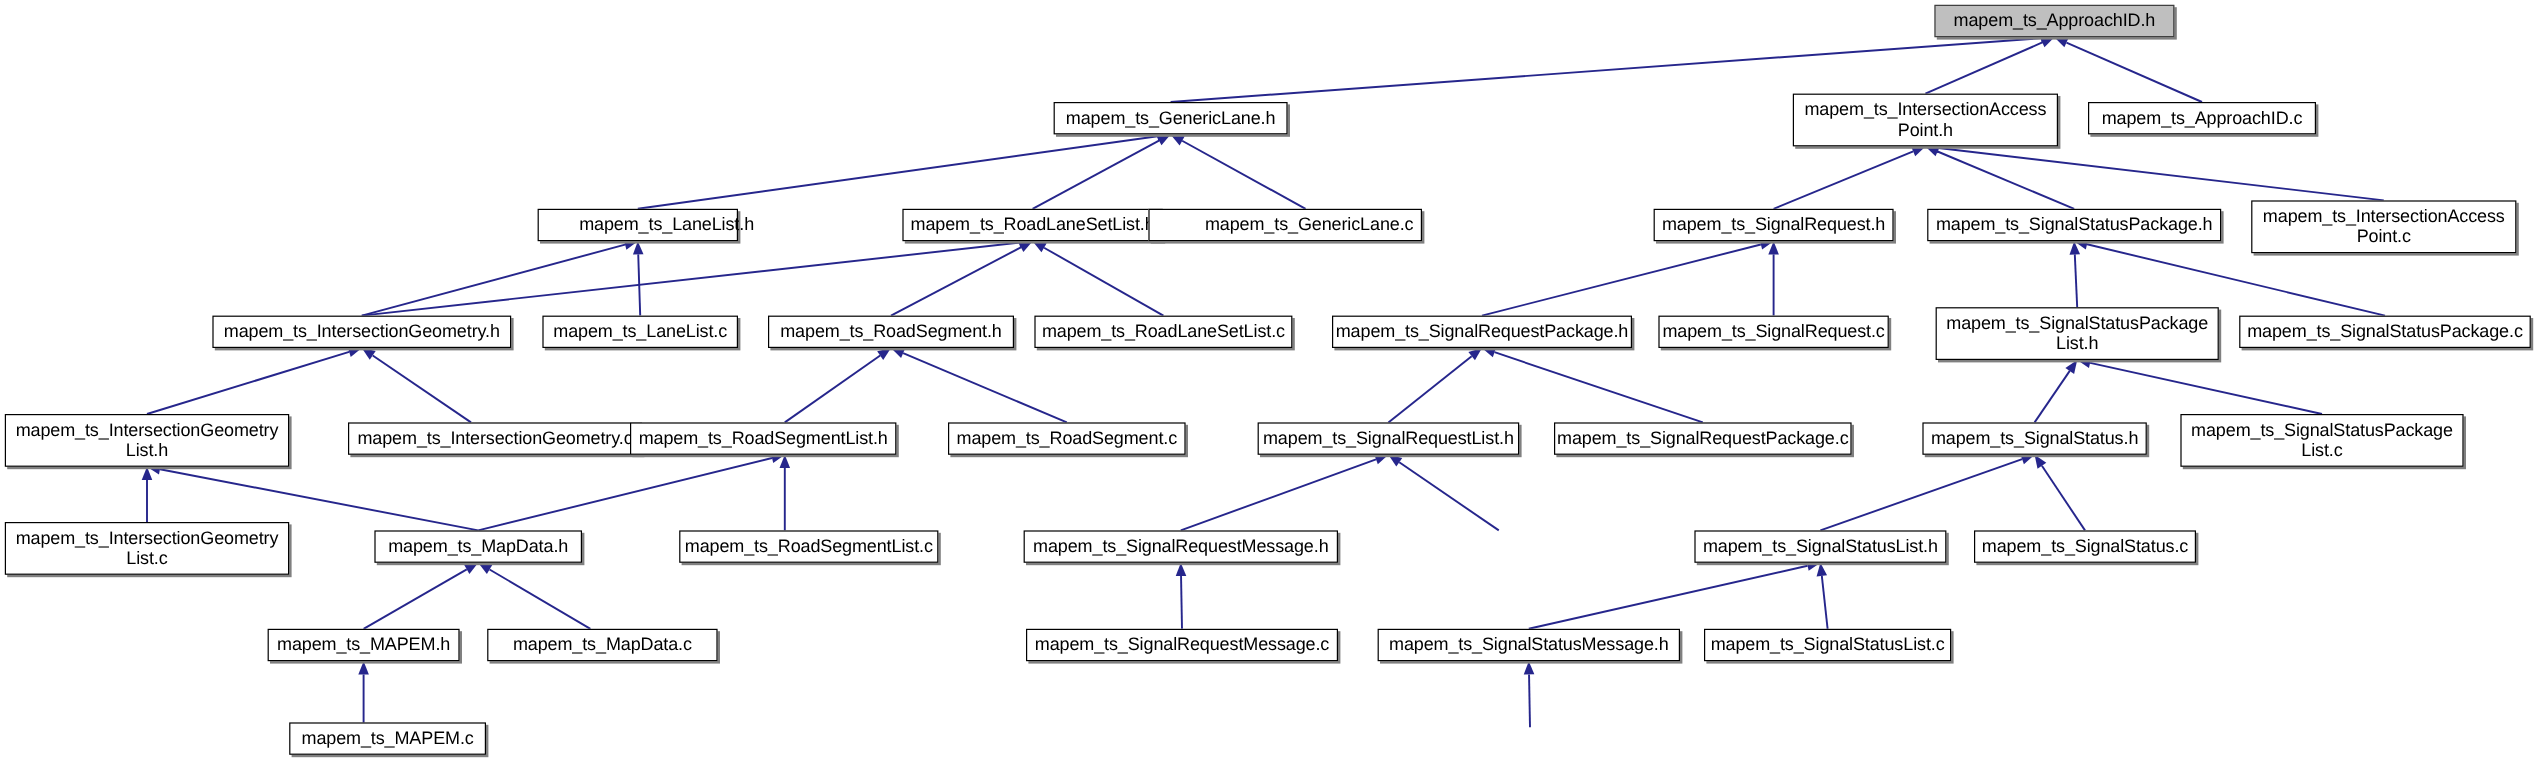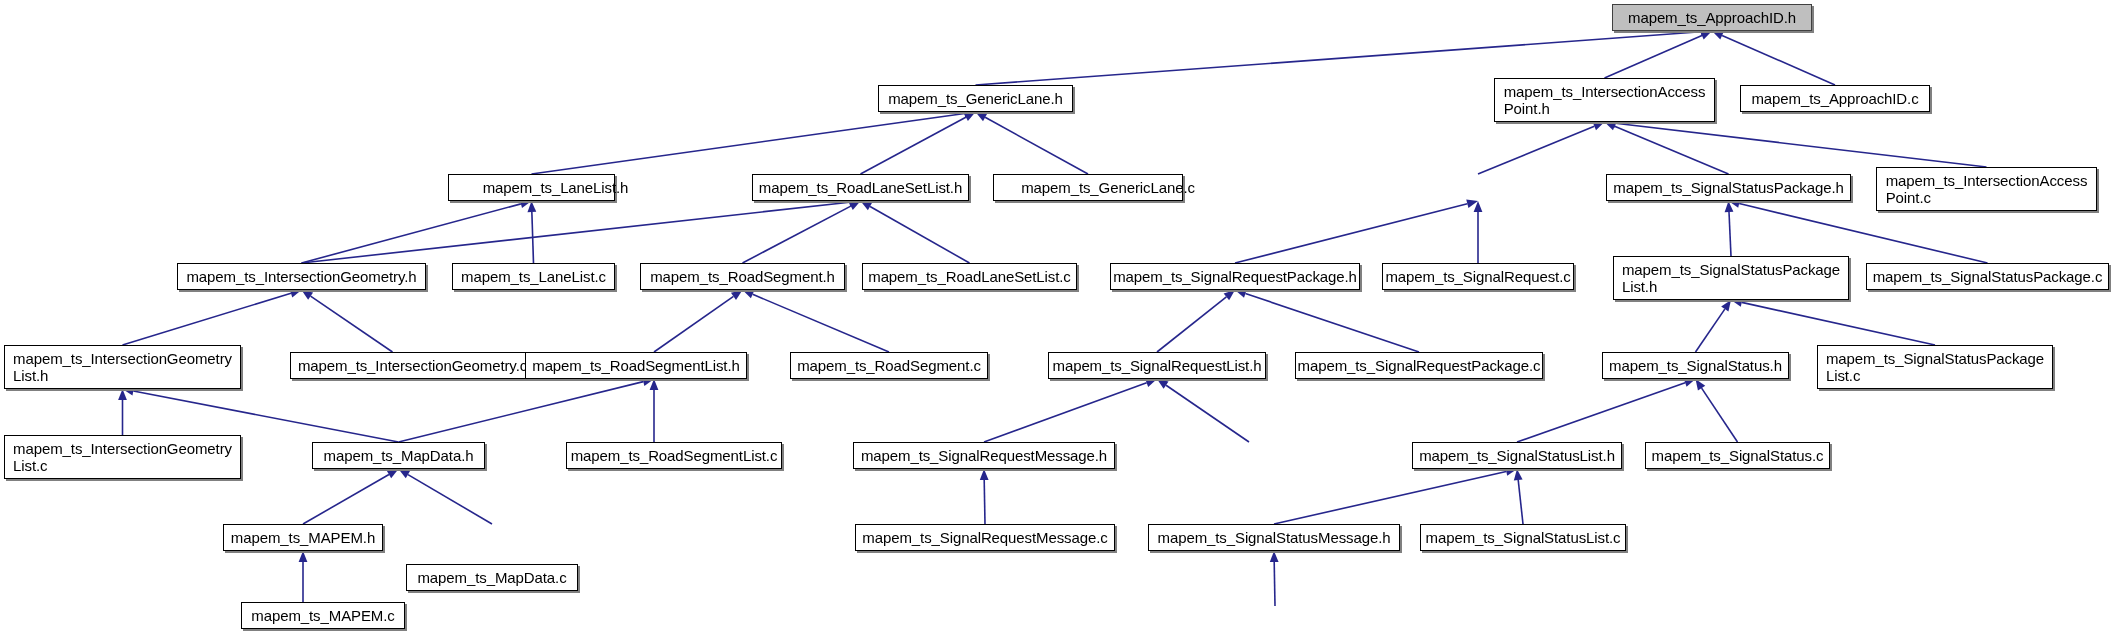--- a/index.html
+++ b/index.html
@@ -16,20 +16,21 @@
     position:absolute;
     box-sizing:border-box;
     border:1px solid #000000;
     background:#ffffff;
     color:#000000;
     font-size:15px;
     line-height:17px;
     display:flex;
     align-items:center;
     justify-content:center;
+    text-align:center;
     white-space:pre-line;
     letter-spacing:-0.1px;
     z-index:3;
   }
   .node.root{
     background:#bfbfbf;
     border:1px solid #404040;
   }
   .node.shadow{
     box-shadow:2px 2px 0 0 #808080;
@@ -205,21 +206,22 @@
         <polygon points="1274,551 1278.5992398578815,561.9181954887094 1269.800694042804,562.0781690489837" fill="#26268c"></polygon>
       </g>
     </svg>
 <div class="node shadow root" style="left: 1612px; top: 4px; width: 200px; height: 27px;">mapem_ts_ApproachID.h</div>
     <div class="node shadow" style="left: 878px; top: 85px; width: 195px; height: 27px;">mapem_ts_GenericLane.h</div>
     <div class="node shadow" style="left: 1494px; top: 78px; width: 221px; height: 44px;">mapem_ts_IntersectionAccess
 Point.h</div>
     <div class="node shadow" style="left: 1740px; top: 85px; width: 190px; height: 27px;">mapem_ts_ApproachID.c</div>
     <div class="node shadow" style="left: 448px; top: 174px; width: 167px; height: 27px; padding-left: 48px;">mapem_ts_LaneList.h</div>
     <div class="node shadow" style="left: 752px; top: 174px; width: 217px; height: 27px;">mapem_ts_RoadLaneSetList.h</div>
-    <div class="node shadow" style="left: 993px; top: 174px; width: 190px; height: 27px; padding-left: 40px;">mapem_ts_GenericLane.c</div>
+    <div class="node shadow" style="left: 957px; top: 174px; width: 228px; height: 27px; padding-left: 40px;">mapem_ts_GenericLane.c</div>
+    <div class="node shadow" style="left: 1378px; top: 174px; width: 200px; height: 27px;">mapem_ts_SignalRequest.h</div>
     <div class="node shadow" style="left: 1606px; top: 174px; width: 245px; height: 27px;">mapem_ts_SignalStatusPackage.h</div>
     <div class="node shadow" style="left: 1876px; top: 167px; width: 221px; height: 44px;">mapem_ts_IntersectionAccess
 Point.c</div>
     <div class="node shadow" style="left: 177px; top: 263px; width: 249px; height: 27px;">mapem_ts_IntersectionGeometry.h</div>
     <div class="node shadow" style="left: 452px; top: 263px; width: 163px; height: 27px;">mapem_ts_LaneList.c</div>
     <div class="node shadow" style="left: 640px; top: 263px; width: 205px; height: 27px;">mapem_ts_RoadSegment.h</div>
     <div class="node shadow" style="left: 862px; top: 263px; width: 215px; height: 27px;">mapem_ts_RoadLaneSetList.c</div>
     <div class="node shadow" style="left: 1110px; top: 263px; width: 250px; height: 27px;">mapem_ts_SignalRequestPackage.h</div>
     <div class="node shadow" style="left: 1382px; top: 263px; width: 192px; height: 27px;">mapem_ts_SignalRequest.c</div>
     <div class="node shadow" style="left: 1613px; top: 256px; width: 236px; height: 44px;">mapem_ts_SignalStatusPackage
@@ -236,18 +238,18 @@
     <div class="node shadow" style="left: 1817px; top: 345px; width: 236px; height: 44px;">mapem_ts_SignalStatusPackage
 List.c</div>
     <div class="node shadow" style="left: 4px; top: 435px; width: 237px; height: 44px;">mapem_ts_IntersectionGeometry
 List.c</div>
     <div class="node shadow" style="left: 312px; top: 442px; width: 173px; height: 27px;">mapem_ts_MapData.h</div>
     <div class="node shadow" style="left: 546px; top: 442px; width: 216px; height: 27px; margin-left: 20px;">mapem_ts_RoadSegmentList.c</div>
     <div class="node shadow" style="left: 853px; top: 442px; width: 262px; height: 27px;">mapem_ts_SignalRequestMessage.h</div>
     <div class="node shadow" style="left: 1412px; top: 442px; width: 210px; height: 27px;">mapem_ts_SignalStatusList.h</div>
     <div class="node shadow" style="left: 1645px; top: 442px; width: 185px; height: 27px;">mapem_ts_SignalStatus.c</div>
     <div class="node shadow" style="left: 223px; top: 524px; width: 160px; height: 27px;">mapem_ts_MAPEM.h</div>
-    <div class="node shadow" style="left: 406px; top: 524px; width: 172px; height: 27px; margin-top: 40px;">mapem_ts_MapData.c</div>
+    <div class="node shadow" style="left: 406px; top: 524px; width: 192px; height: 27px;">mapem_ts_MapData.c</div>
     <div class="node shadow" style="left: 855px; top: 524px; width: 260px; height: 27px;">mapem_ts_SignalRequestMessage.c</div>
     <div class="node shadow" style="left: 1148px; top: 524px; width: 252px; height: 27px;">mapem_ts_SignalStatusMessage.h</div>
     <div class="node shadow" style="left: 1420px; top: 524px; width: 206px; height: 27px;">mapem_ts_SignalStatusList.c</div>
     <div class="node shadow" style="left: 223px; top: 602px; width: 164px; height: 27px; margin-left: 18px;">mapem_ts_MAPEM.c</div>
   </div>
 
 </body></html>

